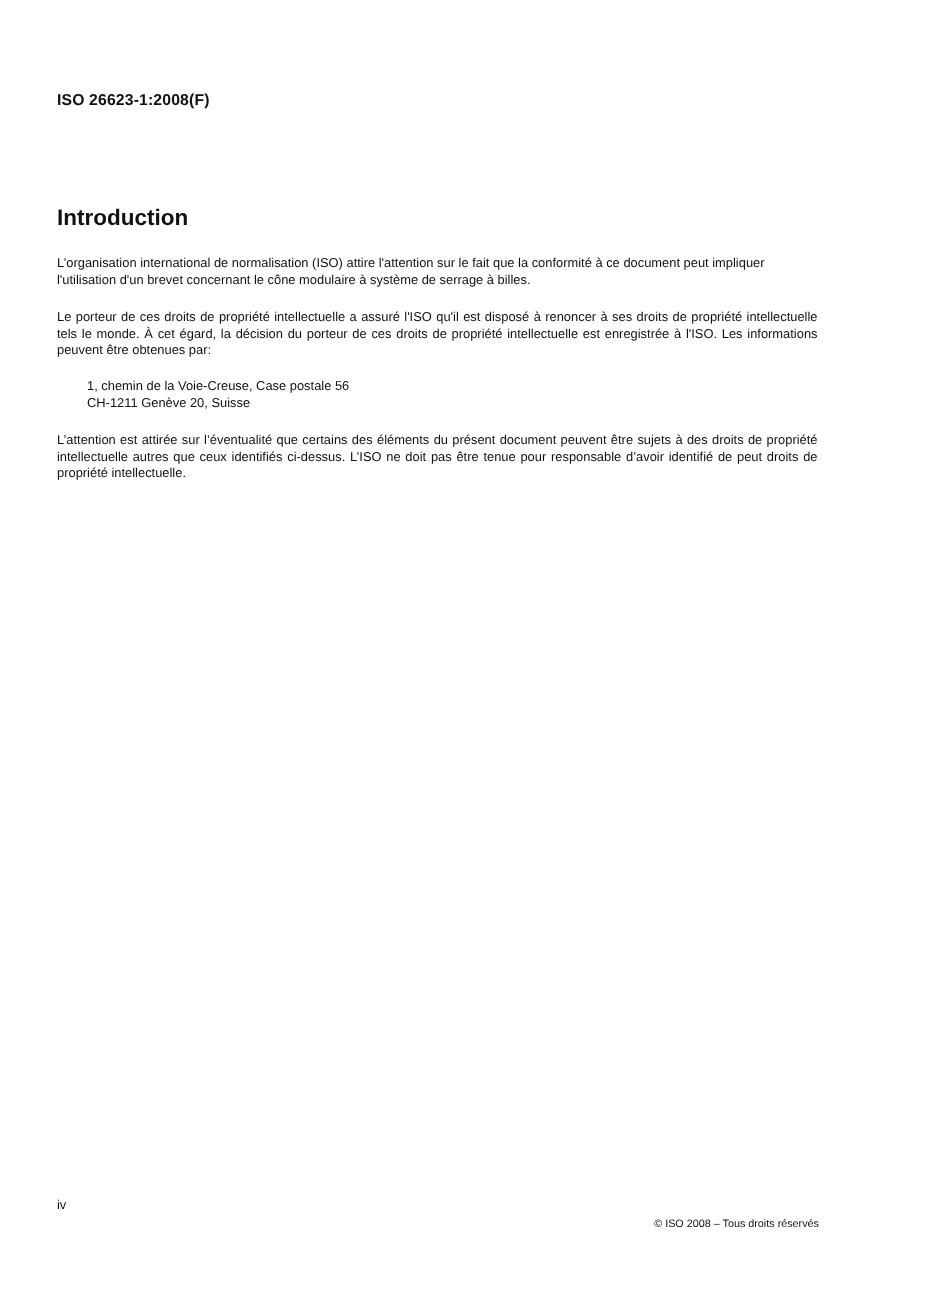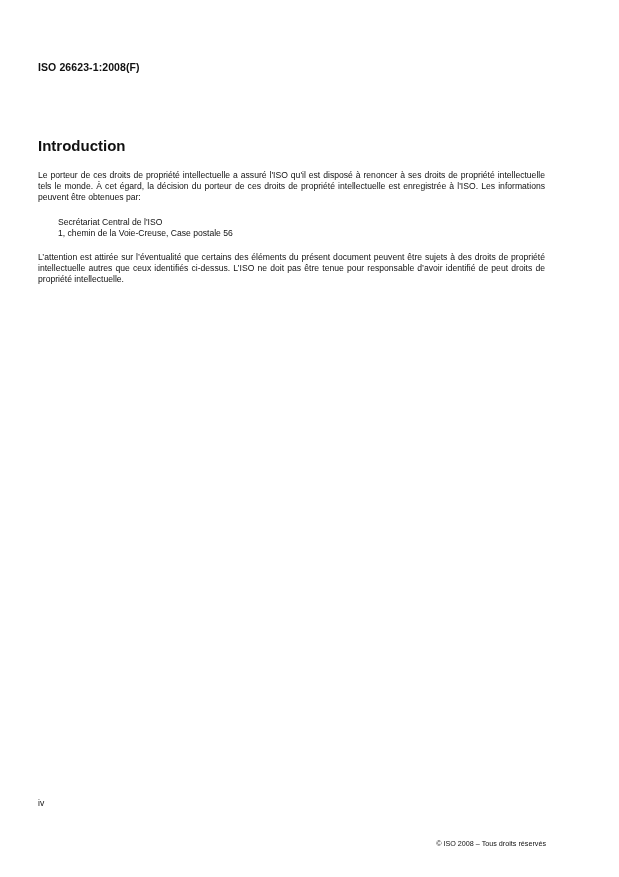--- a/index.html
+++ b/index.html
@@ -20,33 +20,34 @@
       font-size: 8.6px; line-height: 11.1px;
     }
     .body-text p { margin: 0 0 13.4px 0; text-align: justify; }
     .body-text p.left { text-align: left; }
     .address { margin: 0 0 13.4px 20px; }
     .address div { white-space: nowrap; }
     .footer-left {
       position: absolute; left: 38px; top: 798px; font-size: 8.6px;
     }
     .footer-right {
-      position: absolute; right: 73px; top: 839px; font-size: 7.2px; text-align: right;
+      position: absolute; right: 73px; top: 811px; font-size: 7.2px; text-align: right;
     }
   </style>
 </head>
 <body>
 
 <div class="header-ref">ISO 26623-1:2008(F)</div>
 
 <h1 class="title">Introduction</h1>
 
 <div class="body-text">
+  <p class="left">L’organisation international de normalisation (ISO) attire l'attention sur le fait que la conformité à ce document peut impliquer l'utilisation d'un brevet concernant le cône modulaire à système de serrage à billes.</p>
   <p>Le porteur de ces droits de propriété intellectuelle a assuré l'ISO qu'il est disposé à renoncer à ses droits de propriété intellectuelle tels le monde. À cet égard, la décision du porteur de ces droits de propriété intellectuelle est enregistrée à l'ISO. Les informations peuvent être obtenues par:</p>
   <div class="address">
-    <div>Secrétariat Central de l'ISO</div>
     <div>1, chemin de la Voie-Creuse, Case postale 56</div>
+    <div>CH-1211 Genève 20, Suisse</div>
   </div>
   <p>L’attention est attirée sur l’éventualité que certains des éléments du présent document peuvent être sujets à des droits de propriété intellectuelle autres que ceux identifiés ci-dessus. L’ISO ne doit pas être tenue pour responsable d’avoir identifié de peut droits de propriété intellectuelle.</p>
 </div>
 
 <div class="footer-left">iv</div>
 <div class="footer-right">© ISO 2008 – Tous droits réservés</div>
 
 </body></html>

